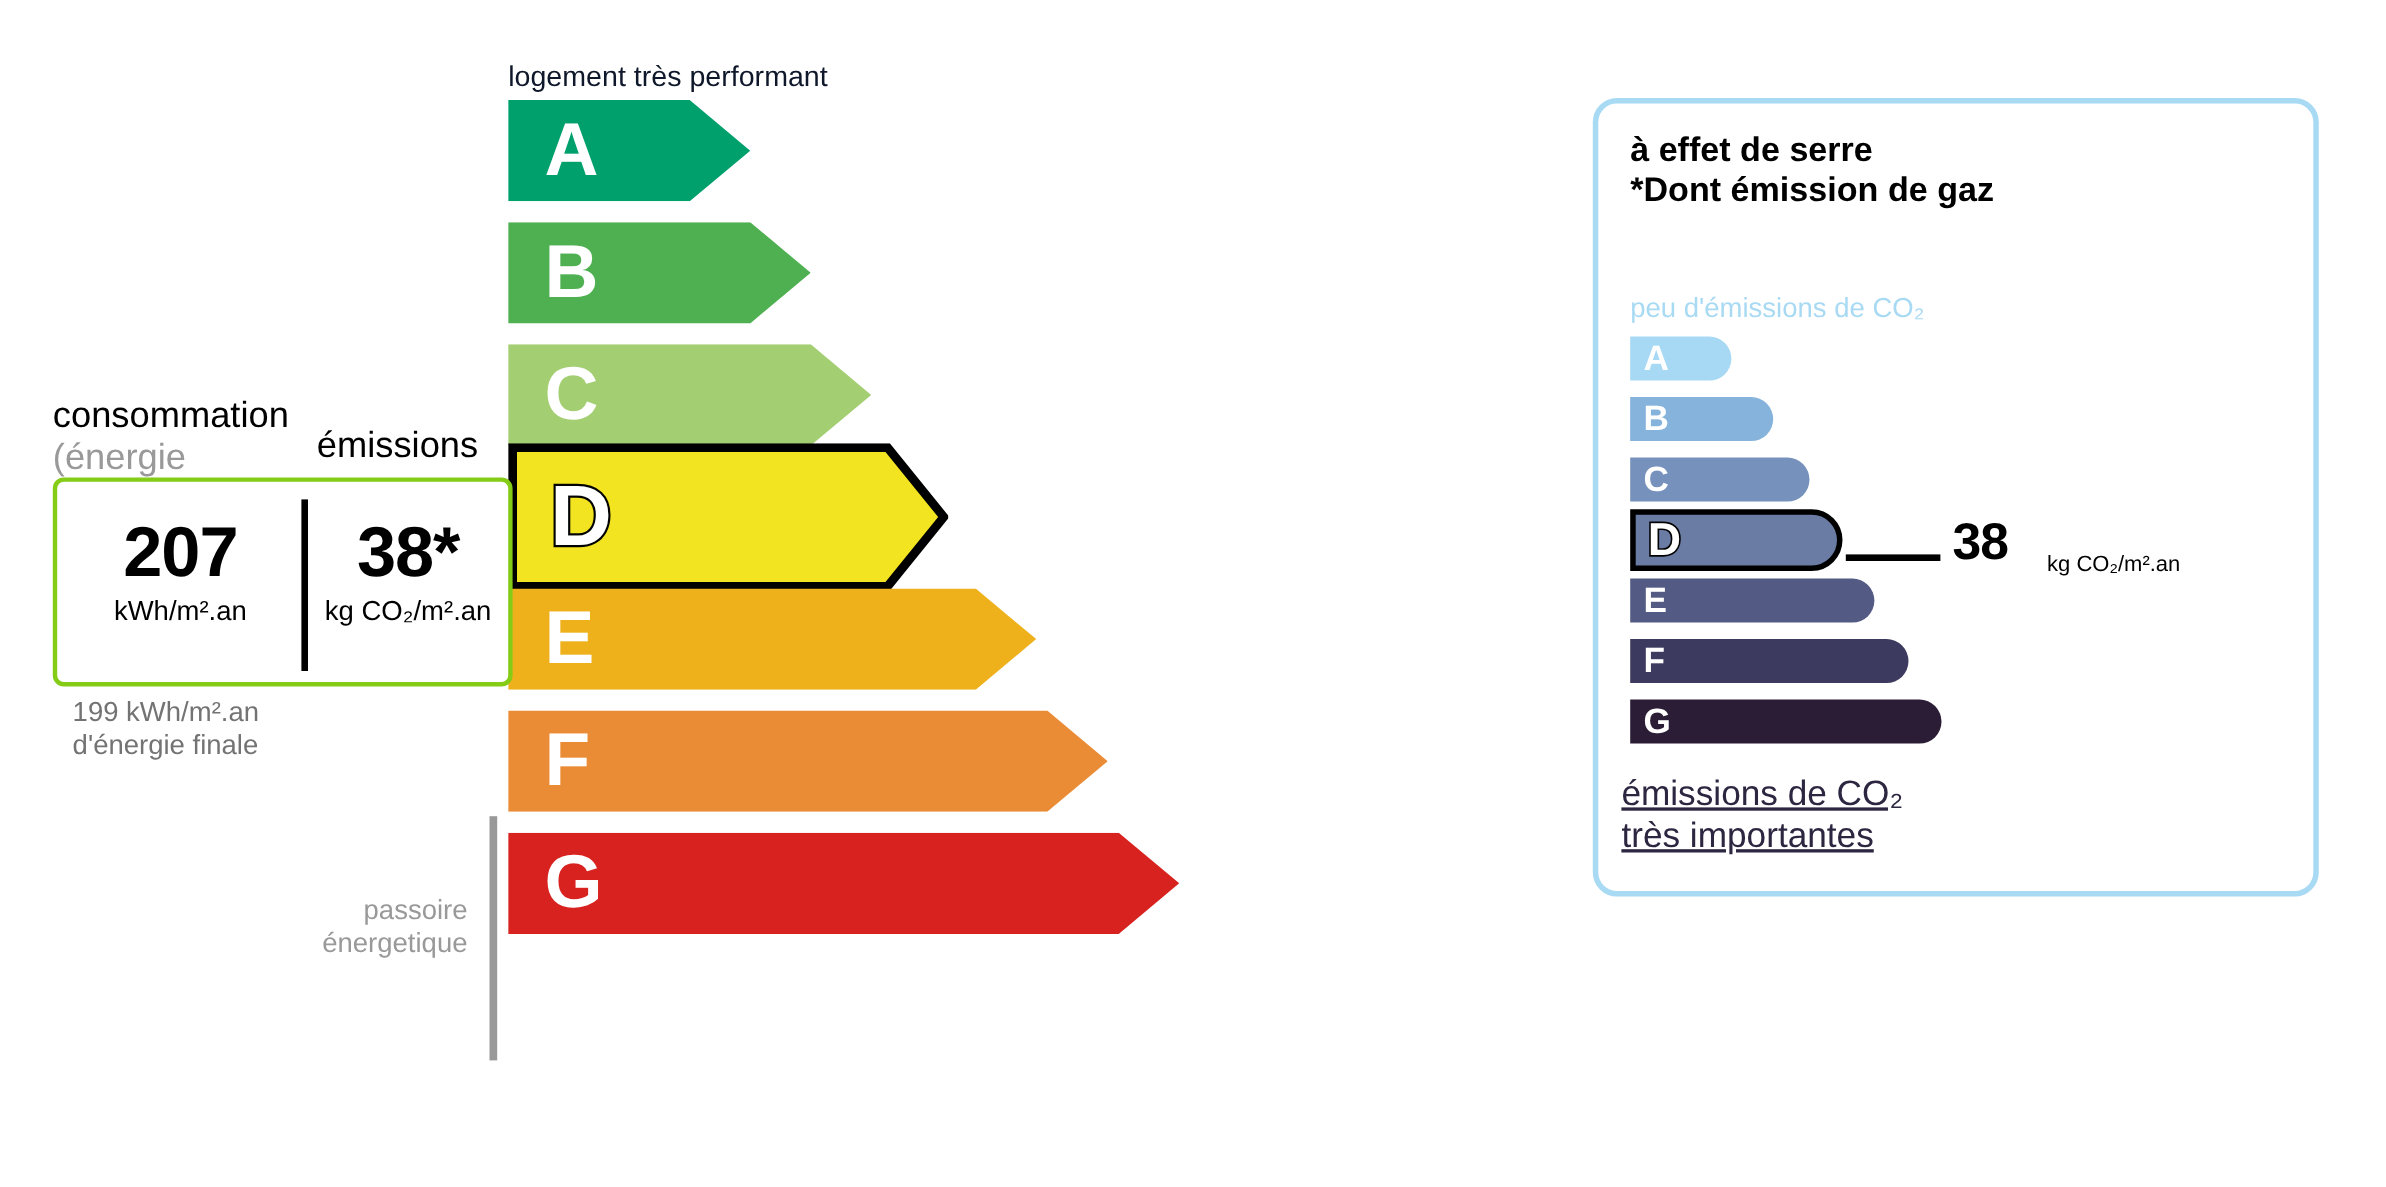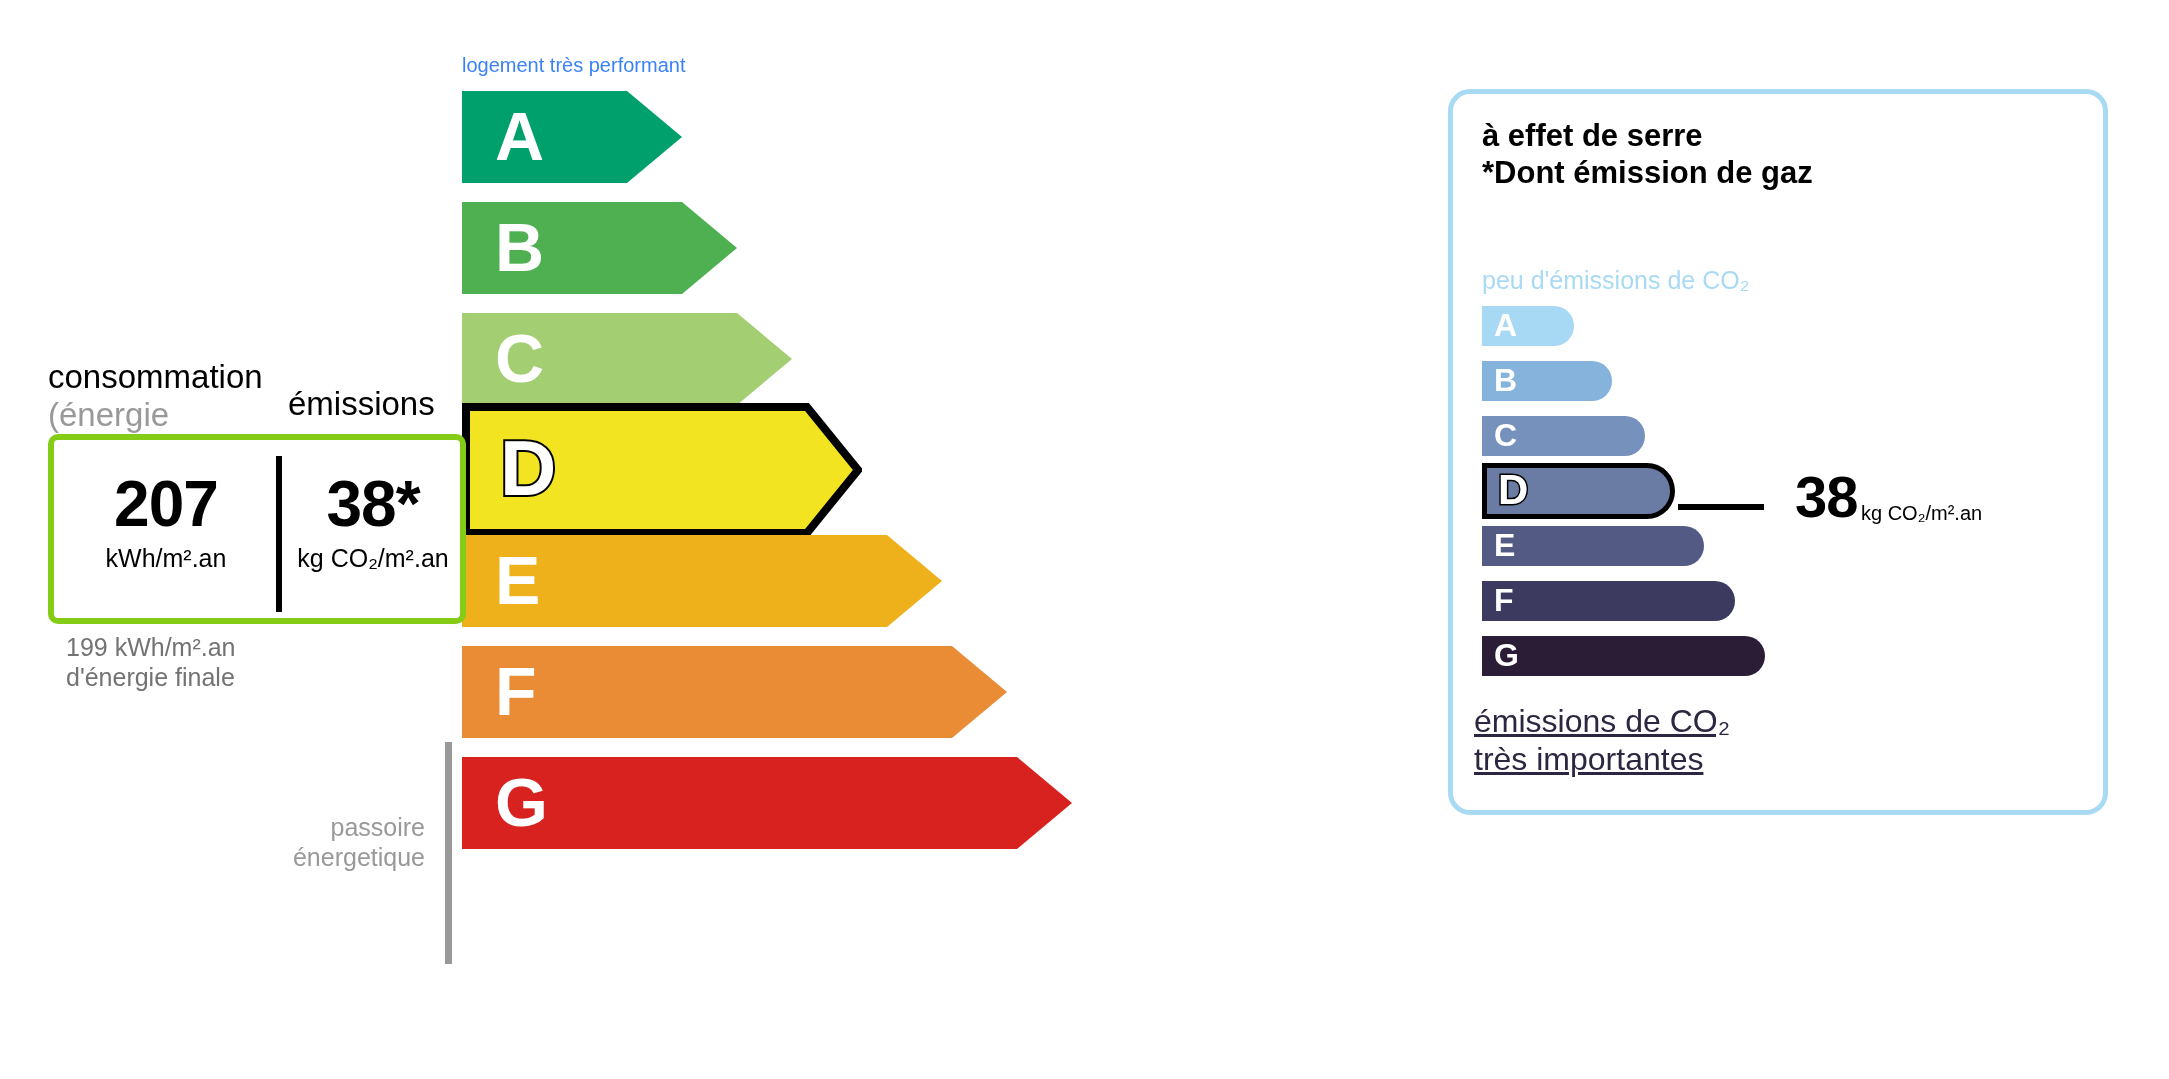--- a/index.html
+++ b/index.html
@@ -21,22 +21,22 @@
     left: 0;
     top: 0;
     width: 1400px;
     height: 1079px;
   }
 
   .top-caption {
     position: absolute;
     left: 462px;
     top: 54px;
-    font-size: 20px;
-    color: #3b82f6;
+    font-size: 26px;
+    color: #0f172a;
     white-space: nowrap;
   }
   .bottom-caption {
     position: absolute;
     left: 462px;
     top: 951px;
     font-size: 27px;
     color: #d7221f;
     white-space: nowrap;
   }
@@ -65,21 +65,21 @@
     left: 38px;
   }
 
   
   #value-box {
     position: absolute;
     left: 48px;
     top: 434px;
     width: 418px;
     height: 190px;
-    border: 6px solid #84cc16;
+    border: 4px solid #84cc16;
     border-radius: 10px;
     background: #ffffff;
     box-sizing: border-box;
     z-index: 5;
   }
   .vb-divider {
     position: absolute;
     left: 222px;
     top: 16px;
     width: 6px;
@@ -232,26 +232,25 @@
     left: 1678px;
     top: 504px;
     width: 86px;
     height: 6px;
     background: #000000;
   }
   .callout-value {
     position: absolute;
     left: 1775px;
     top: 468px;
-    font-size: 58px;
+    font-size: 47px;
     font-weight: bold;
     color: #000000;
     line-height: 1;
     letter-spacing: -1px;
-    margin-left: 20px;
   }
   .callout-unit {
     position: absolute;
     left: 1861px;
     top: 503px;
     font-size: 20px;
     color: #000000;
     line-height: 1;
   }
 </style>

